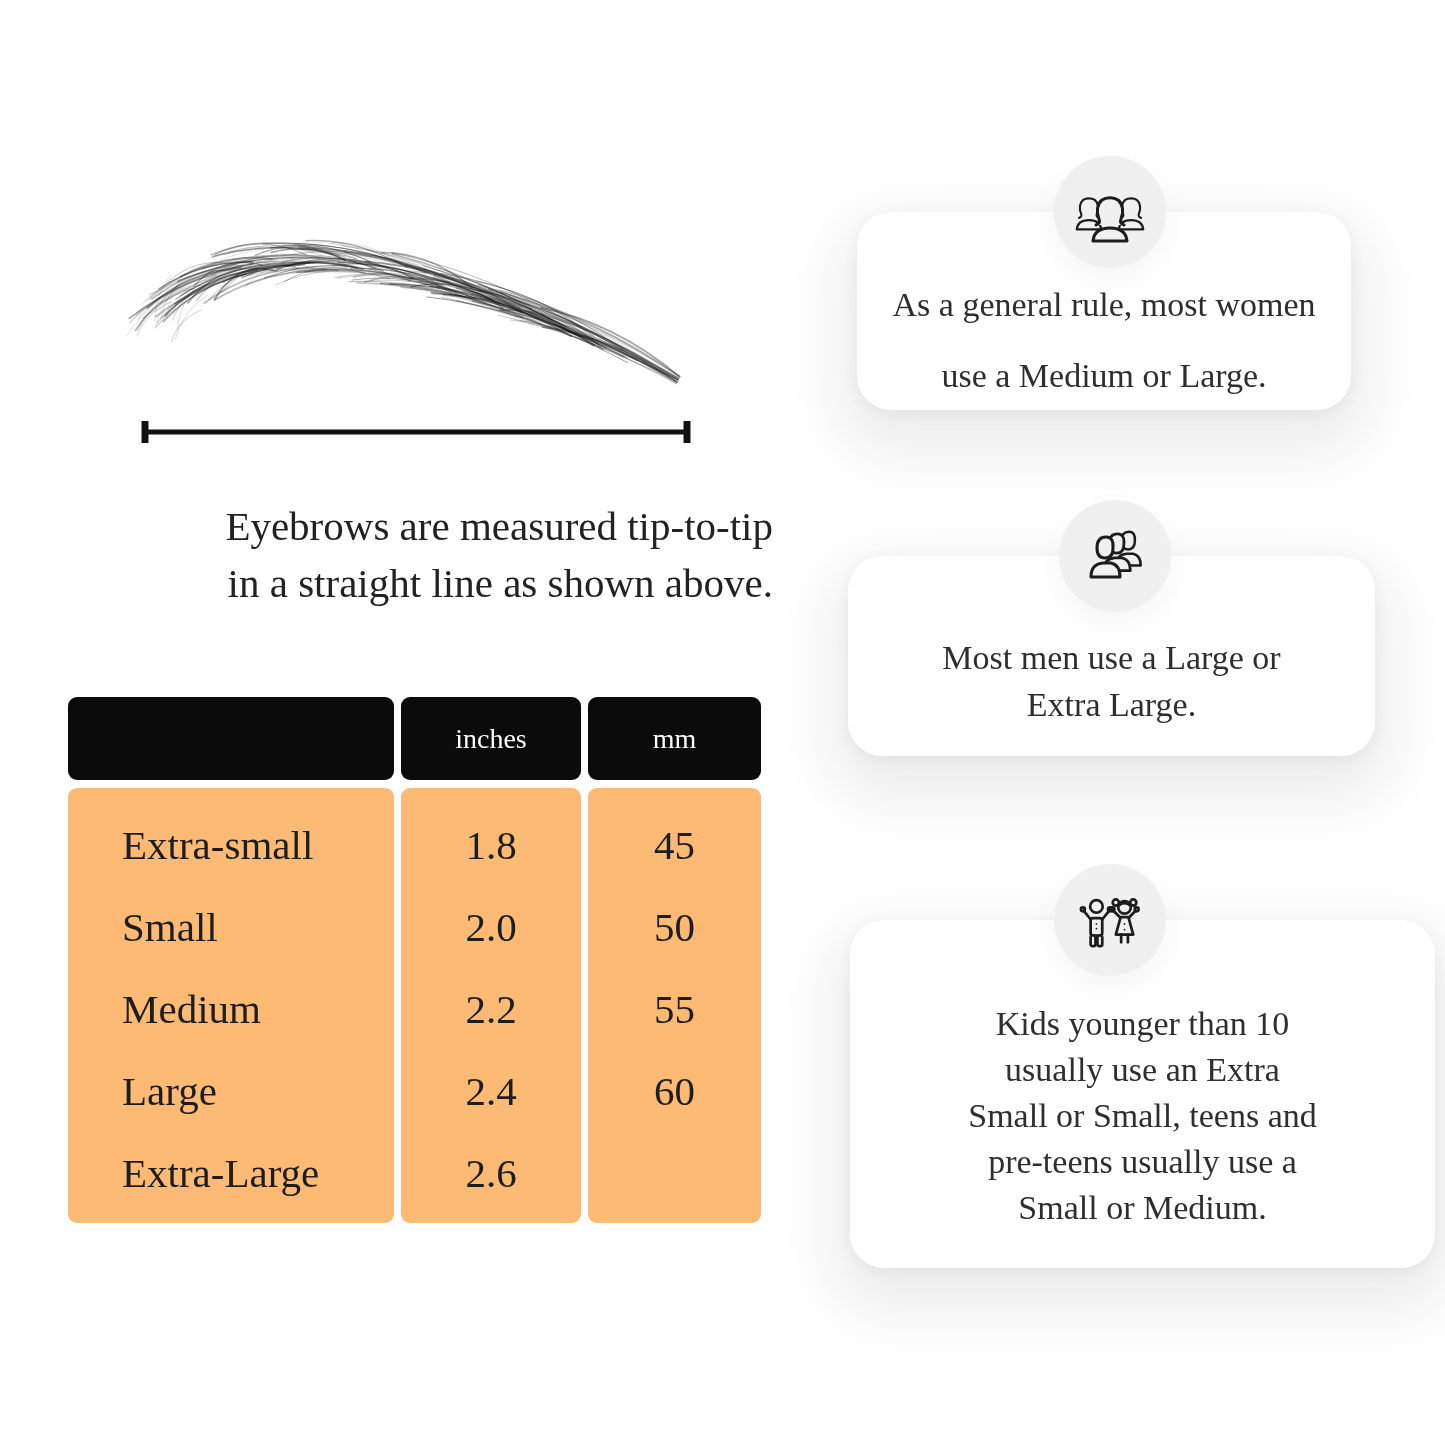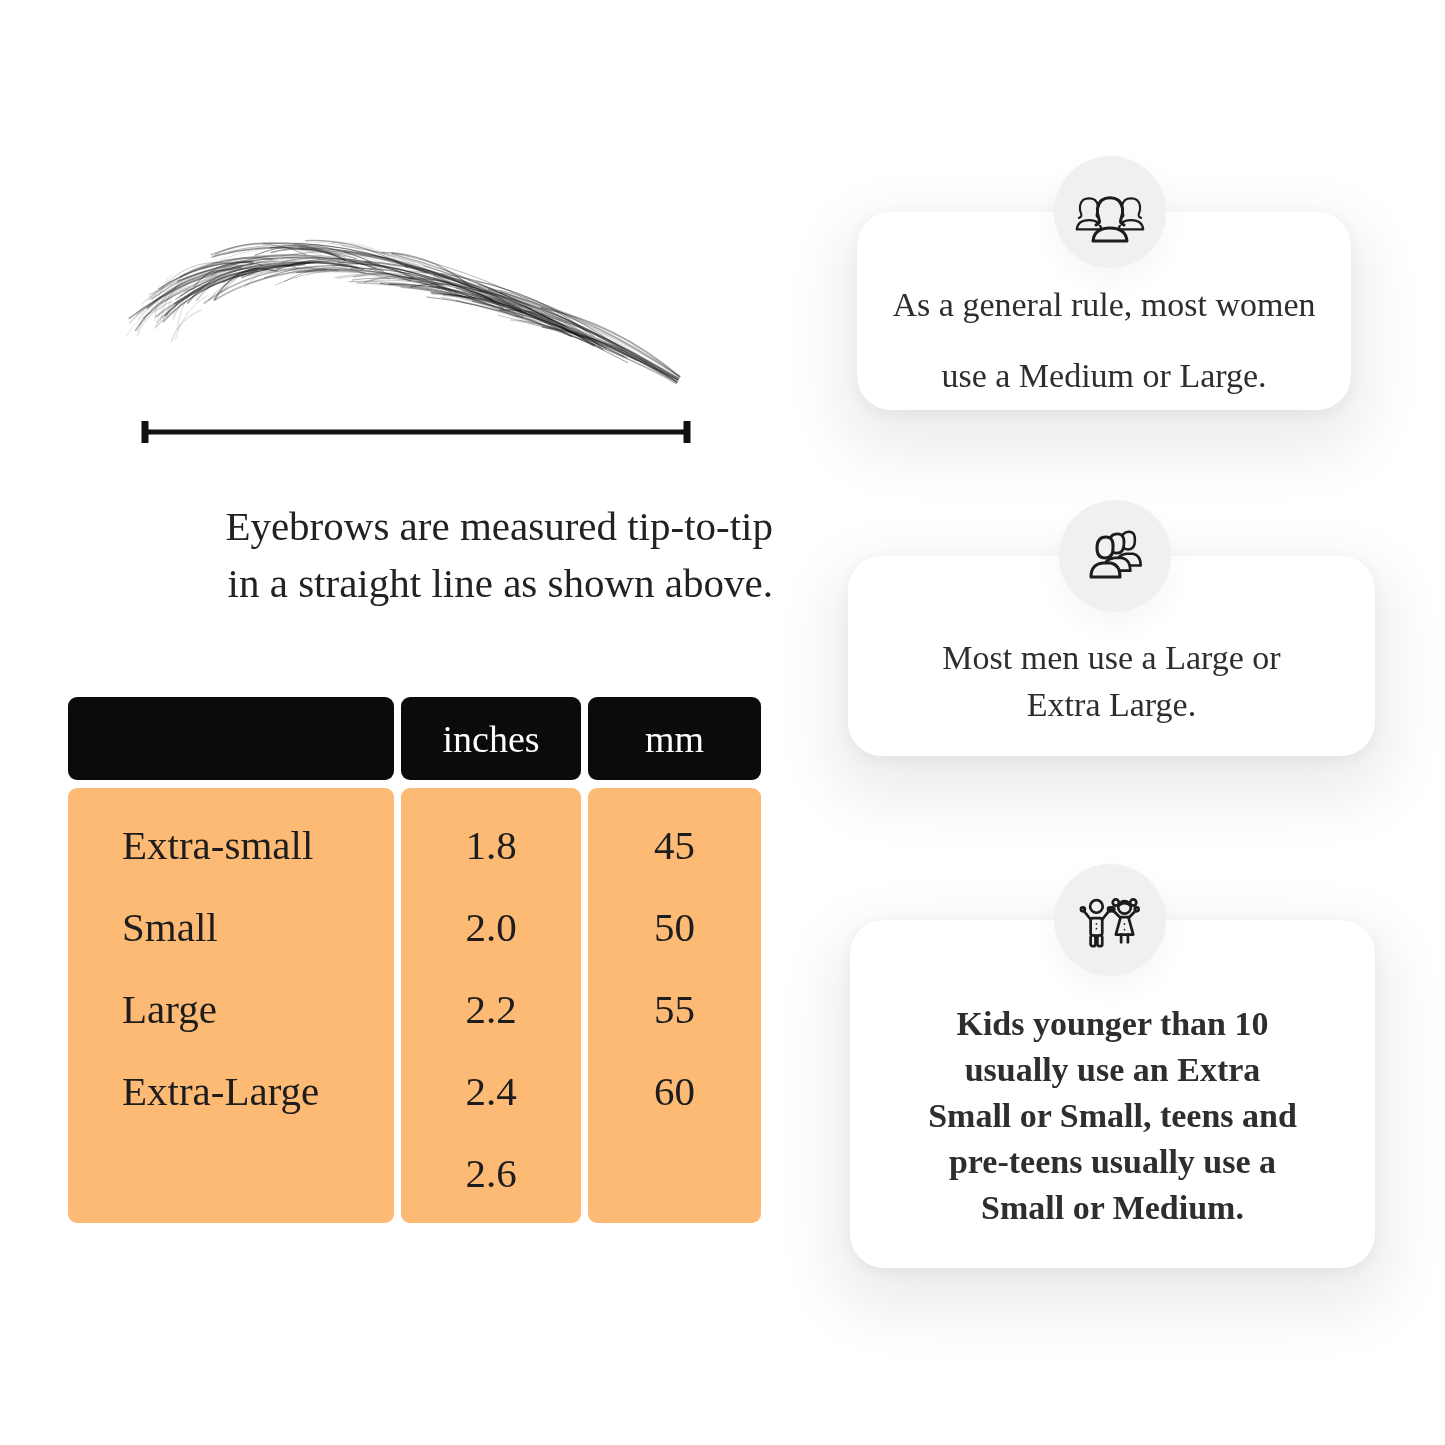--- a/index.html
+++ b/index.html
@@ -8,34 +8,34 @@
     font-family:"Liberation Serif","DejaVu Serif",serif;color:#1e1e1e;
   }
   
   .eyebrow-wrap{position:absolute;left:118px;top:228px;width:585px;height:170px;}
   .measure-wrap{position:absolute;left:140px;top:419px;width:552px;height:26px;}
   .caption{position:absolute;left:133px;top:498px;width:640px;font-size:41px;line-height:57px;color:#222;}
   .caption div{white-space:nowrap;text-align:right;}
   
   .size-table{position:absolute;left:68px;top:697px;width:693px;}
   .thead,.tbody{display:grid;grid-template-columns:326px 180px 173px;column-gap:7px;}
-  .th{height:83px;background:#0b0b0b;border-radius:9px;color:#ffffff;font-size:38px;
+  .th{height:83px;background:#0b0b0b;border-radius:9px;color:#ffffff;font-size:28px;
       display:flex;align-items:center;justify-content:center;}
   .tbody{margin-top:8px;}
   .tcol{background:#fdba74;border-radius:9px;height:435px;padding-top:16px;box-sizing:border-box;}
   .cell{height:82px;display:flex;align-items:center;justify-content:center;font-size:41px;color:#1d1d1d;}
   .tcol.labels .cell{justify-content:flex-start;padding-left:54px;}
   
   .card{position:absolute;background:#ffffff;border-radius:34px;
         box-shadow:0 26px 60px 18px rgba(0,0,0,0.075),0 4px 16px rgba(0,0,0,0.05);
         display:flex;flex-direction:column;align-items:center;justify-content:center;}
   .card .line{white-space:nowrap;font-size:34px;line-height:47px;color:#2e2e2e;text-align:center;}
   .card1{left:857px;top:212px;width:494px;height:198px;padding-top:58px;box-sizing:border-box;gap:24px;}
   .card2{left:848px;top:556px;width:527px;height:200px;padding-top:50px;box-sizing:border-box;}
-  .card3{left:850px;top:920px;width:525px;height:348px;padding-top:44px;box-sizing:border-box;font-weight:bold;}
+  .card3{left:850px;top:920px;width:585px;height:348px;padding-top:44px;box-sizing:border-box;}
   .card3 .line{line-height:46px;}
   .badge{position:absolute;width:112px;height:112px;border-radius:50%;background:#f1f0f0;
          display:flex;align-items:center;justify-content:center;
          box-shadow:0 12px 30px rgba(0,0,0,0.04);}
   .badge1{left:1054px;top:156px;}
   .badge2{left:1059px;top:500px;}
   .badge3{left:1054px;top:864px;}
   .iconsvg{display:block;}
 </style>
 </head>
@@ -246,20 +246,21 @@
   <div class="size-table">
     <div class="thead">
       <div class="th"></div>
       <div class="th">inches</div>
       <div class="th">mm</div>
     </div>
     <div class="tbody">
       <div class="tcol labels">
         <div class="cell">Extra-small</div>
         <div class="cell">Small</div>
+        <div class="cell">Medium</div>
         <div class="cell">Large</div>
         <div class="cell">Extra-Large</div>
       </div>
       <div class="tcol">
         <div class="cell">1.8</div>
         <div class="cell">2.0</div>
         <div class="cell">2.2</div>
         <div class="cell">2.4</div>
         <div class="cell">2.6</div>
       </div>

